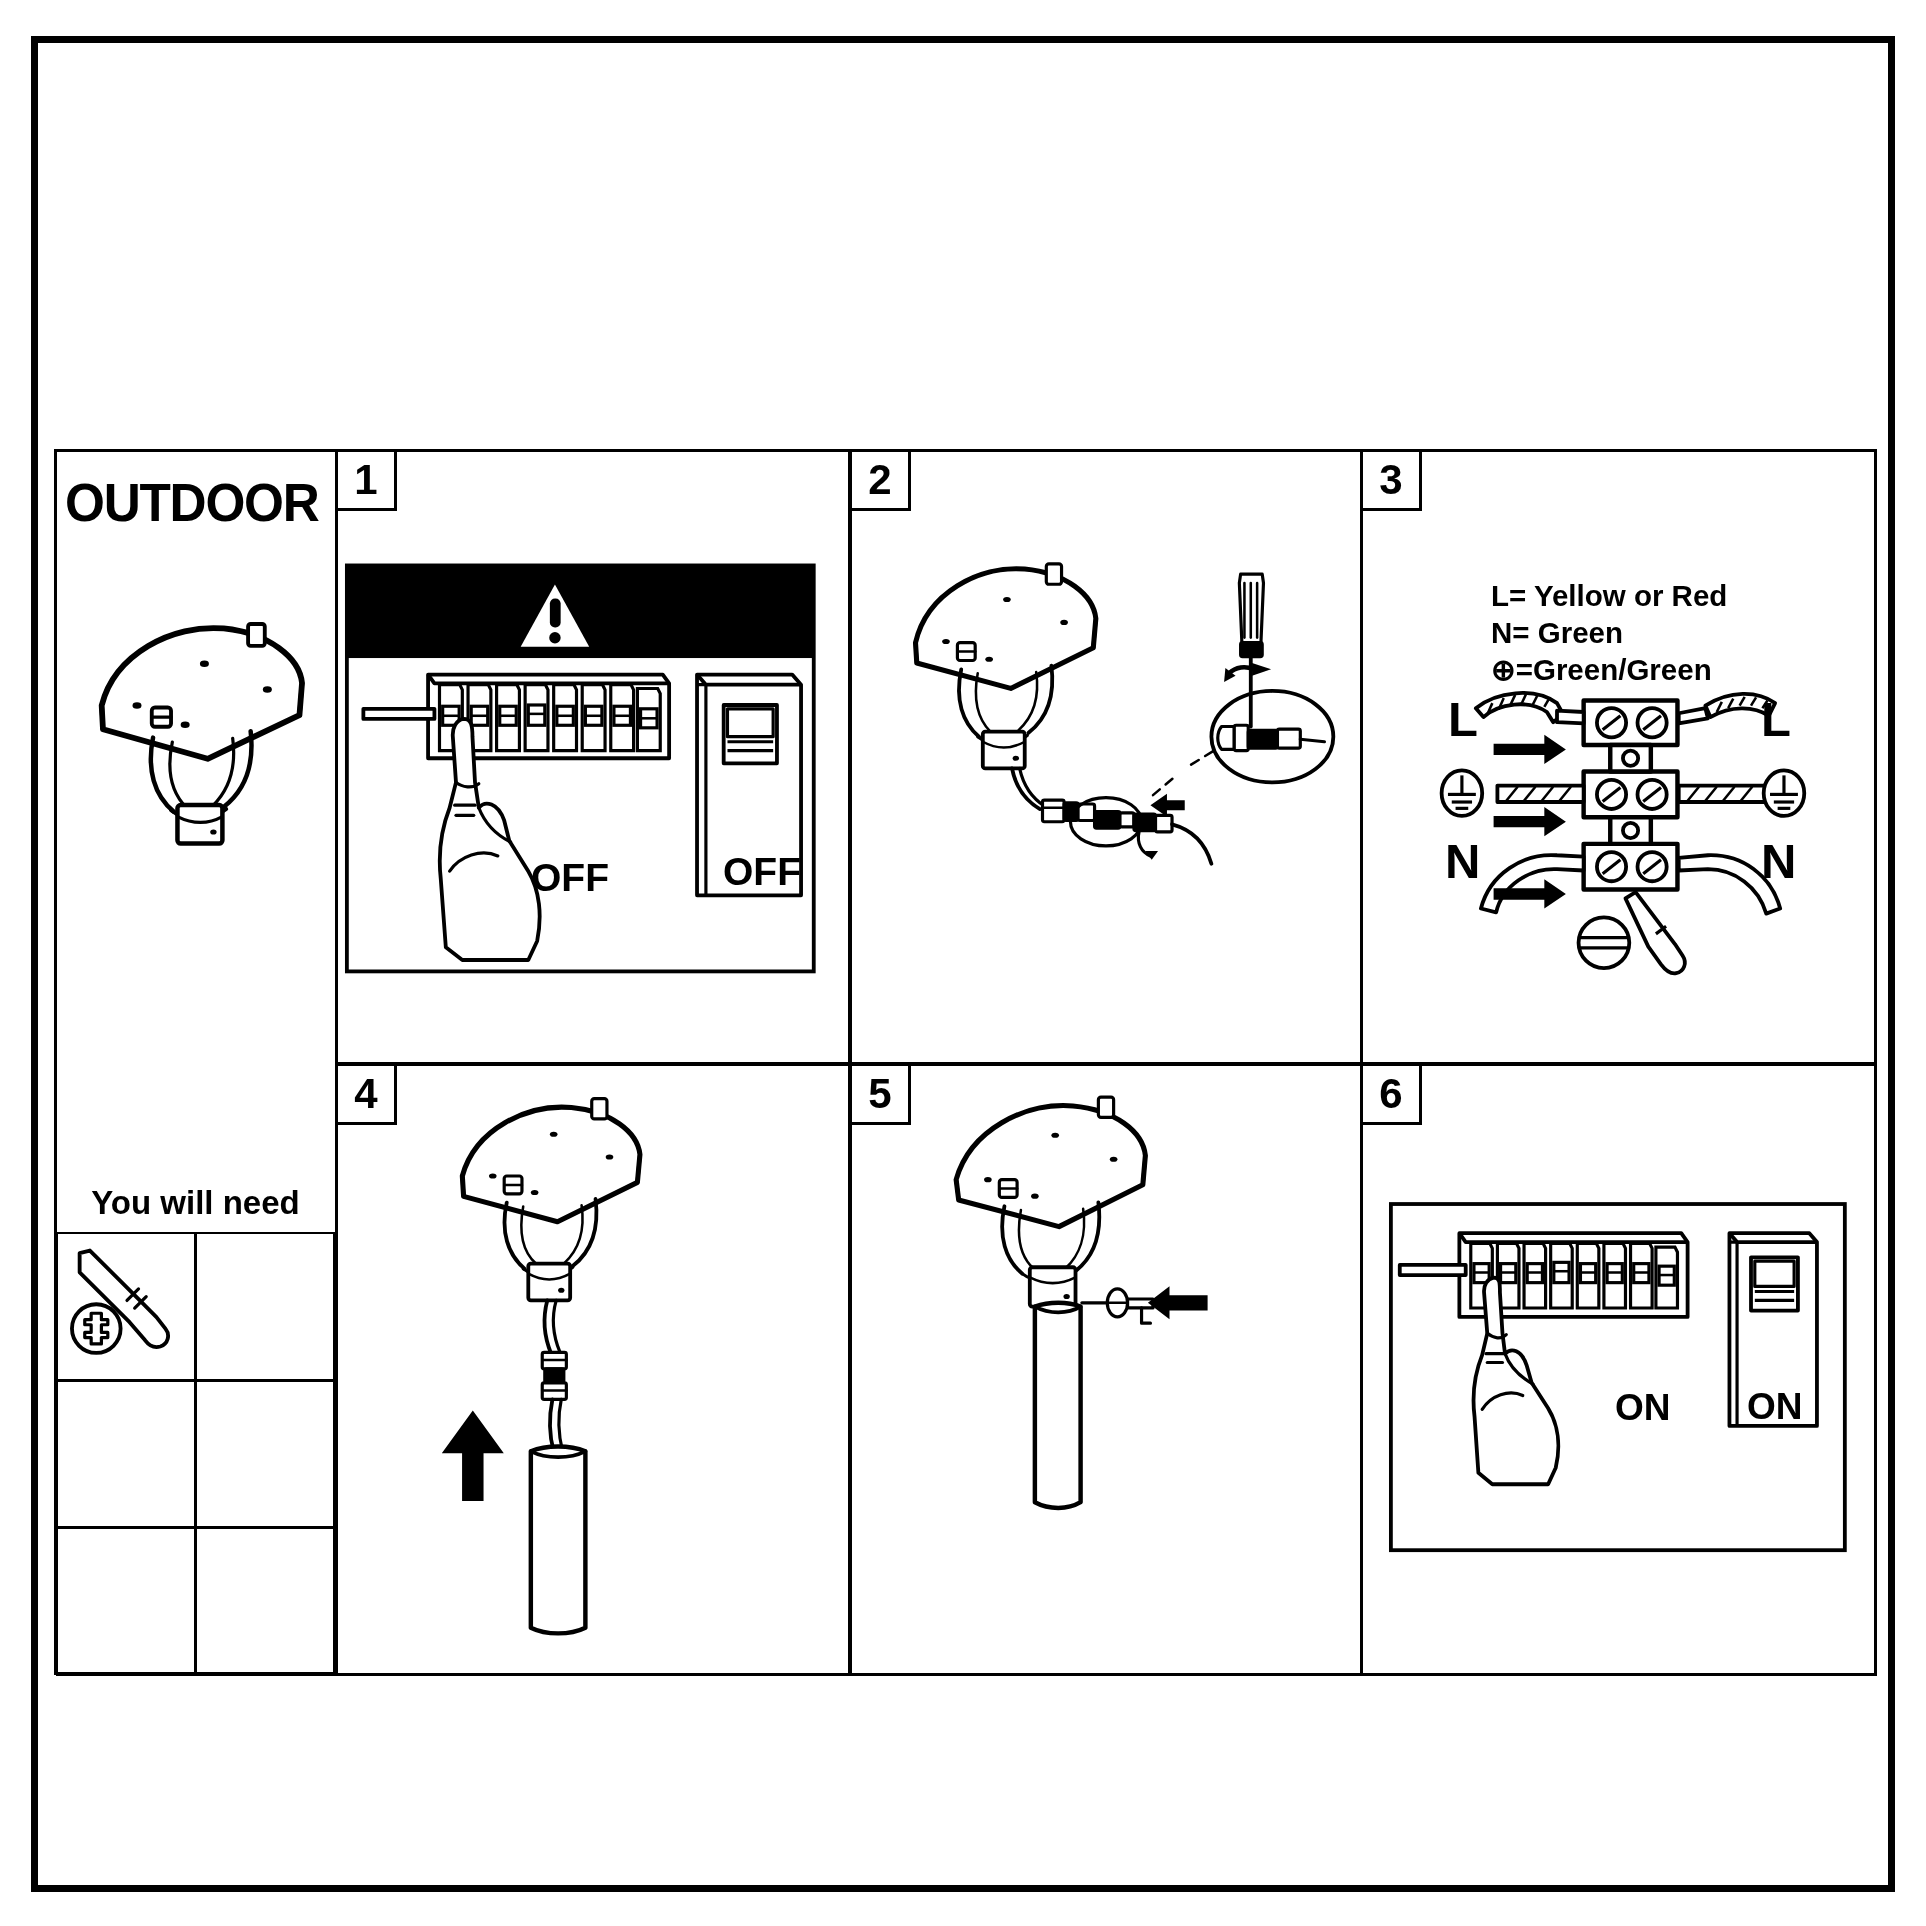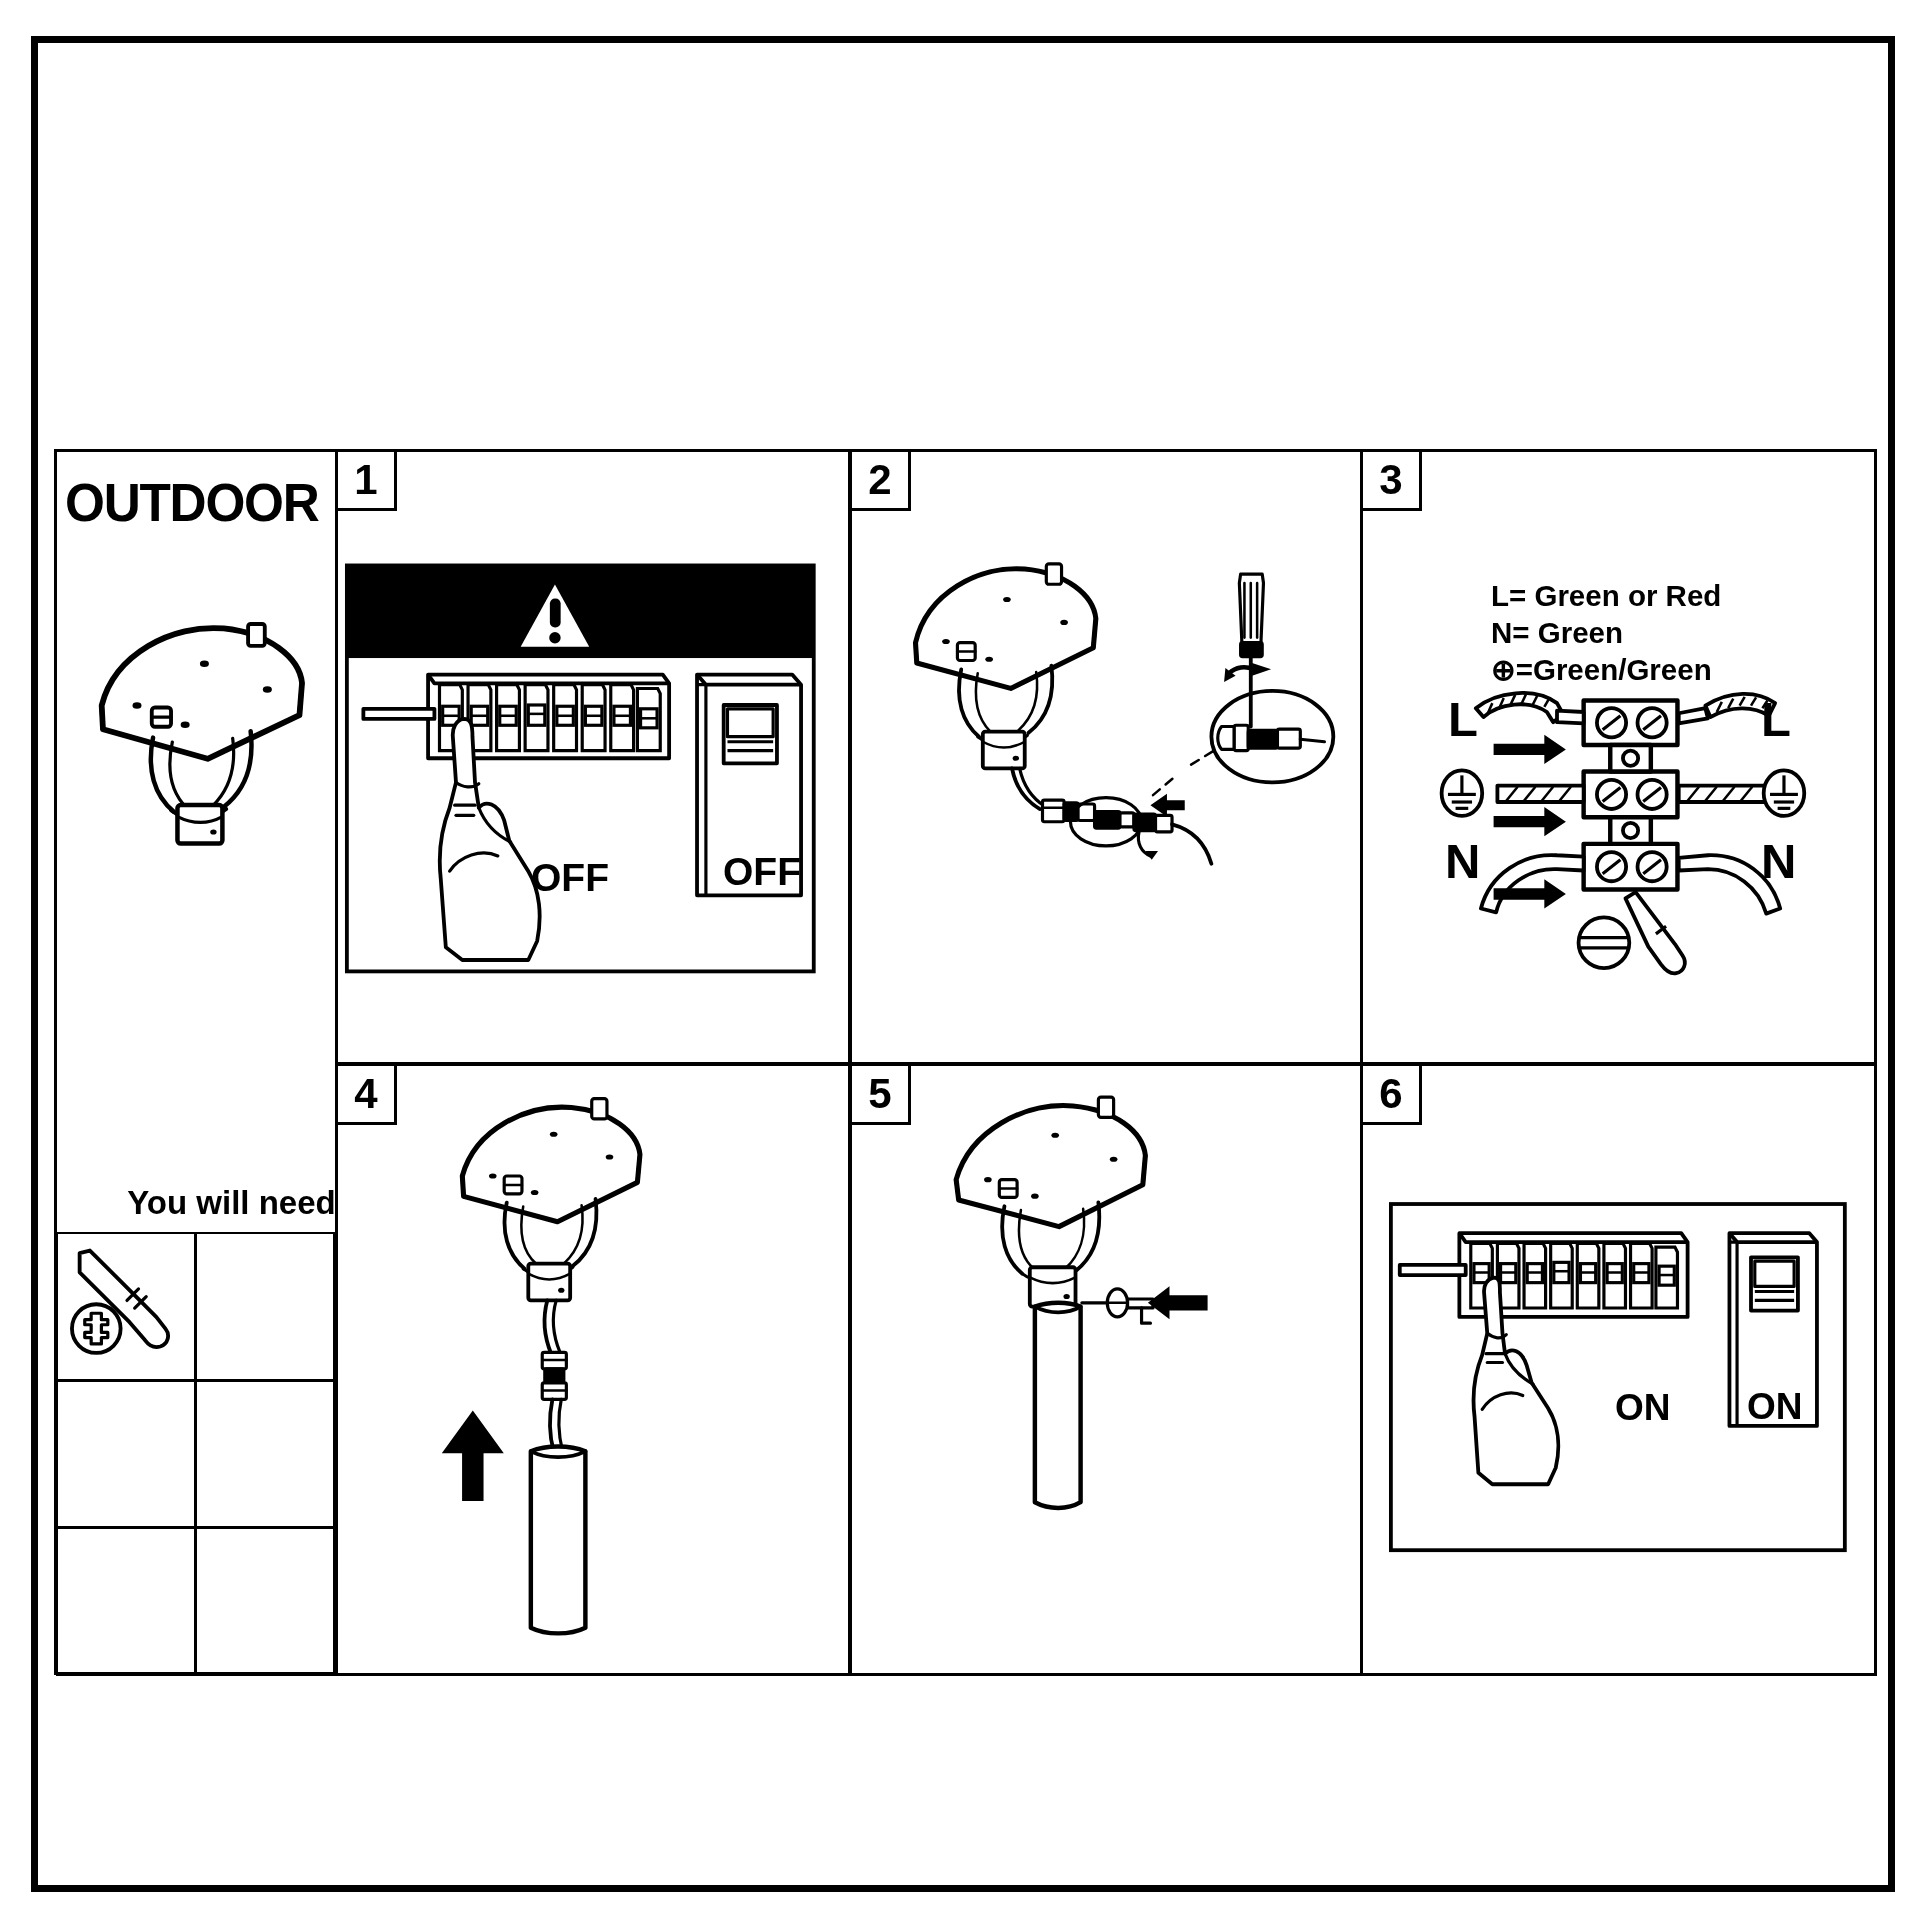--- a/index.html
+++ b/index.html
@@ -24,21 +24,21 @@
 
   
   .col-left{position:absolute;left:0;top:0;width:284px;height:1226px;
             border:3.2px solid #000;box-sizing:border-box;background:#fff;}
   .outdoor-label{position:absolute;left:7.7px;top:19px;width:276px;
                  font-size:54px;font-weight:bold;letter-spacing:-1.3px;white-space:nowrap;
                  transform:scaleX(0.95);transform-origin:left top;}
   .lamp-left{position:absolute;left:19px;top:141px;width:244px;height:270px;}
 
   .need-label{position:absolute;left:0;top:732px;width:277px;text-align:center;
-              font-size:33px;font-weight:bold;margin-left:36px;}
+              font-size:33px;font-weight:bold;}
   .tool-grid{position:absolute;left:0px;top:781px;width:277px;height:442px;
              display:grid;grid-template-columns:1fr 1fr;grid-template-rows:1fr 1fr 1fr;}
   .tool-cell{border:2.6px solid #000;margin:-1.3px;position:relative;box-sizing:border-box;}
   .tool-icon{position:absolute;left:5.1px;top:5.1px;width:128px;height:128px;}
 
   
   .panel{position:absolute;border:3.2px solid #000;box-sizing:border-box;background:#fff;}
   .p1{left:281px;top:0px;width:516px;height:616px;}
   .p2{left:795px;top:0px;width:514px;height:616px;}
   .p3{left:1306px;top:0px;width:517px;height:616px;}
@@ -262,21 +262,21 @@
           <path d="M588 340 L586 362 L604 352 Z" fill="#000" stroke="none"></path>
           <path d="M630 332 L660 342 L630 352 Z" fill="#000" stroke="none"></path>
         </g>
       </svg>
     </div>
 
     <div class="panel p3">
       <div class="stepnum">3</div>
 
       <div style="position:absolute;left:128px;top:125px;font-size:29.5px;font-weight:bold;line-height:1.26;white-space:nowrap;">
-        <div>L= Green or Red</div>
+        <div>L= Yellow or Red</div>
         <div>N= Green</div>
         <div>⊕=Green/Green</div>
       </div>
 
       <svg class="art" viewBox="0 0 806 954">
 
         <g fill="#fff" stroke="#000" stroke-width="7" stroke-linejoin="round">
           <rect x="348" y="388" width="148" height="70"></rect>
           <rect x="348" y="500" width="148" height="72"></rect>
           <rect x="348" y="614" width="148" height="72"></rect>

